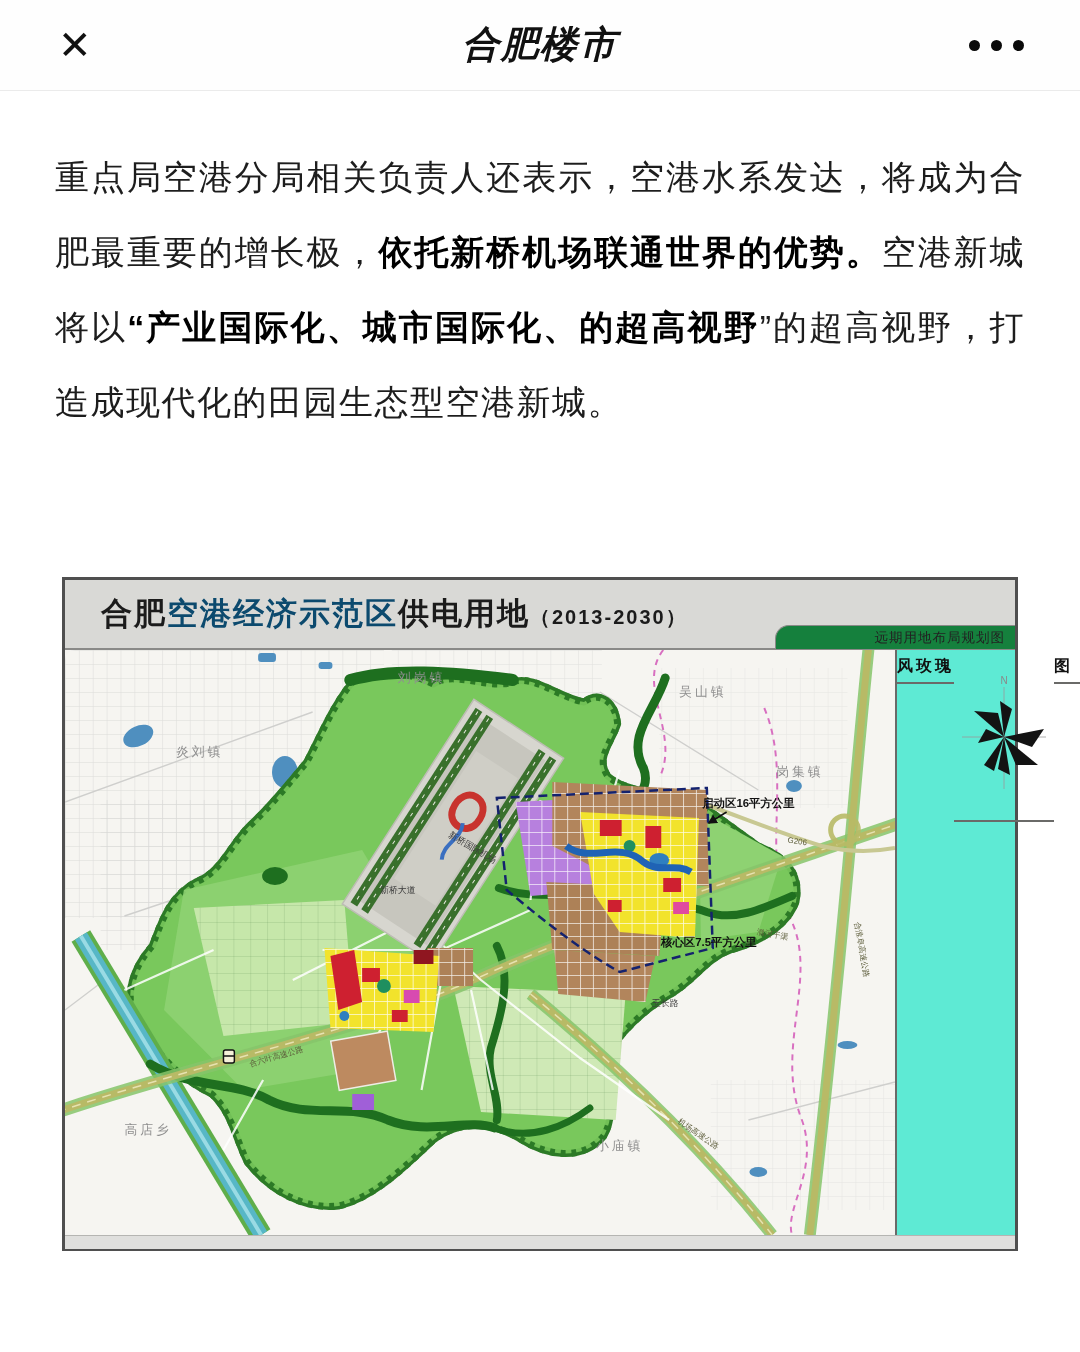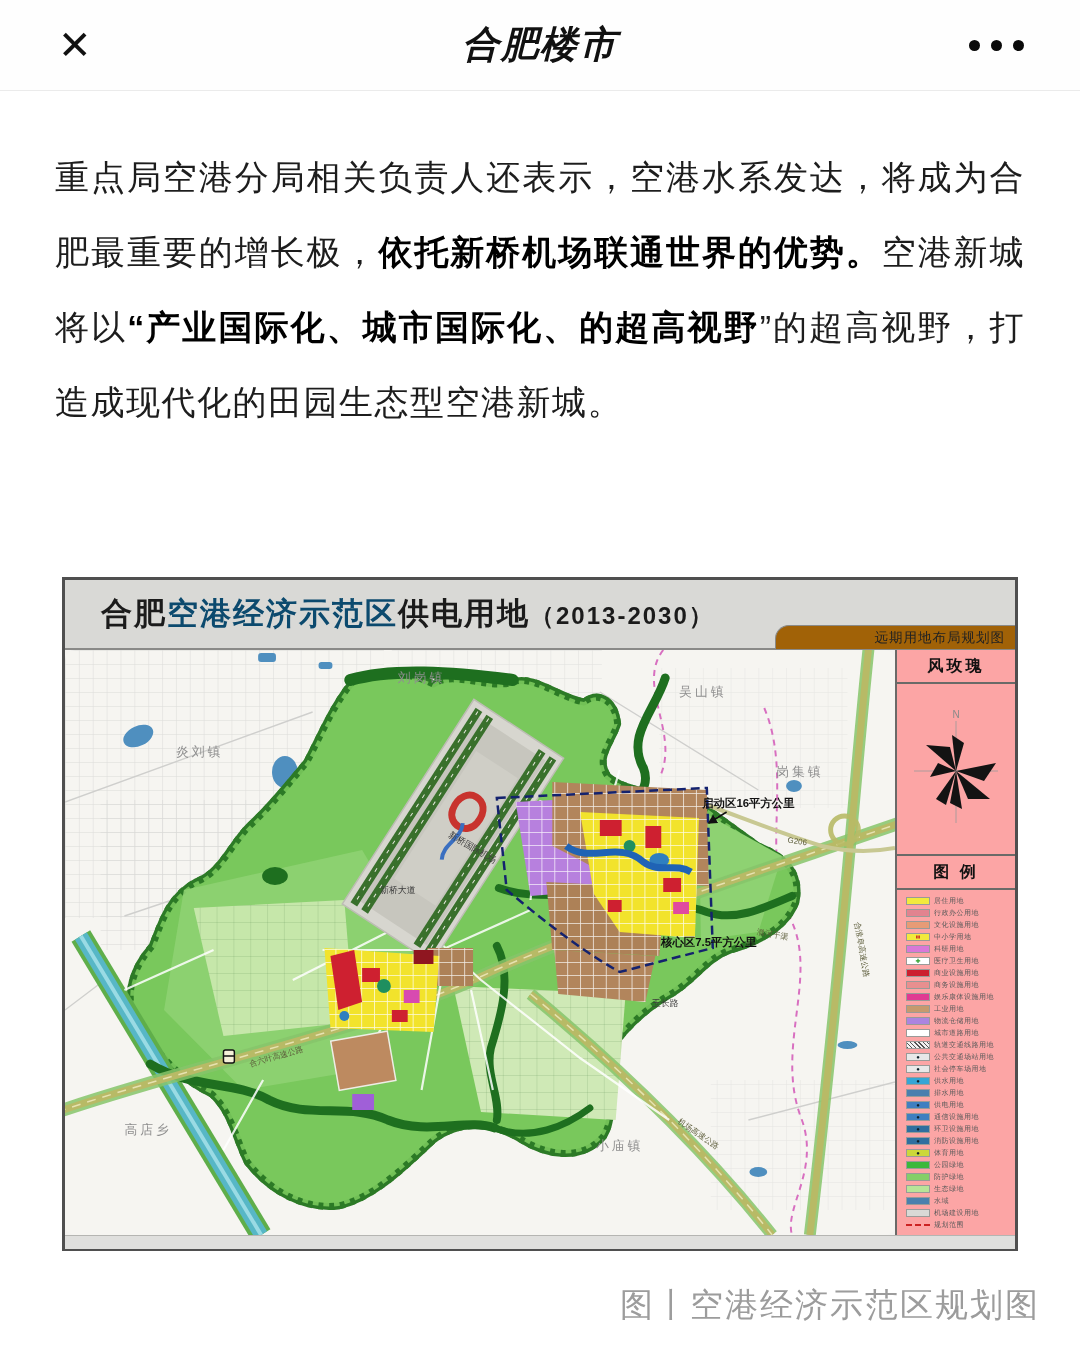--- a/index.html
+++ b/index.html
@@ -21,32 +21,32 @@
   .article b{font-weight:700;color:#000;}
 
   
   .figure{position:absolute;left:62px;top:577px;width:956px;height:674px;
           border:3px solid #4f4f4f;box-sizing:border-box;background:#f4f3f0;}
   .fig-titlebar{position:relative;height:70px;background:#d9d9d6;border-bottom:2px solid #8a8a88;
                 display:flex;align-items:center;padding-left:36px;box-sizing:border-box;}
   .fig-title{font-size:31px;font-weight:700;letter-spacing:2px;white-space:nowrap;}
   .fig-title .seg-dark{color:#1b1b1b;margin-top:22px;}
   .fig-title .seg-red{color:#0c4a6e;}
-  .fig-title .seg-paren{color:#1b1b1b;font-size:24px;font-weight:700;}
+  .fig-title .seg-paren{color:#1b1b1b;font-size:20px;font-weight:700;}
   .corner-strip{position:absolute;right:0;bottom:-2px;height:25px;width:240px;z-index:3;
-                background:#a16207;border:1px solid #8a8a88;border-right:none;
+                background:#15803d;border:1px solid #8a8a88;border-right:none;
                 border-top-left-radius:14px;display:flex;align-items:center;justify-content:flex-end;
                 padding-right:10px;box-sizing:border-box;font-size:13.5px;color:#222;letter-spacing:1px;}
   .fig-content{display:flex;height:585px;}
   .map-canvas{flex:1;position:relative;overflow:hidden;border-radius:10px;}
   .map-canvas svg{display:block;width:100%;height:100%;}
   .fig-footer{height:13px;background:#dfdfdd;border-top:1px solid #b5b5b2;}
 
   
-  .sidebar{width:118px;background:#fca5a5;border-left:2px solid #6a6a68;display:flex;flex-direction:column;}
+  .sidebar{width:118px;background:#5eead4;border-left:2px solid #6a6a68;display:flex;flex-direction:row;}
   .side-hdr{height:32px;border-bottom:2px solid #6a6a68;display:flex;align-items:center;justify-content:center;
             font-size:16px;font-weight:700;color:#111;letter-spacing:3px;flex:0 0 auto;}
   .rose-box{height:170px;border-bottom:2px solid #6a6a68;display:flex;align-items:center;justify-content:center;flex:0 0 auto;}
   .legend-list{flex:1;padding:5px 2px 2px 9px;overflow:hidden;}
   .lg-row{display:flex;align-items:center;height:12px;gap:4px;}
   .lg-sw{width:24px;height:8px;border:0.5px solid #9a9a98;box-sizing:border-box;flex:0 0 auto;
          display:flex;align-items:center;justify-content:center;font-size:6px;line-height:6px;}
   .lg-sw.dash{border:none;background:none;}
   .lg-sw.dash i{display:block;width:24px;border-top:2px dashed #cc2222;}
   .lg-sw.hatch{background:repeating-linear-gradient(45deg,#555 0 1px,#f2f2f2 1px 3px);}
@@ -389,14 +389,13 @@
                 <i></i>
               </span>
               <span class="lg-label">规划范围</span>
             </div>
           </div>
       </div>
     </div>
     <div class="fig-footer"></div>
   </div>
 
-  <div class="caption">图丨空港经济示范区规划图</div>
 </div>
 
 </body></html>

